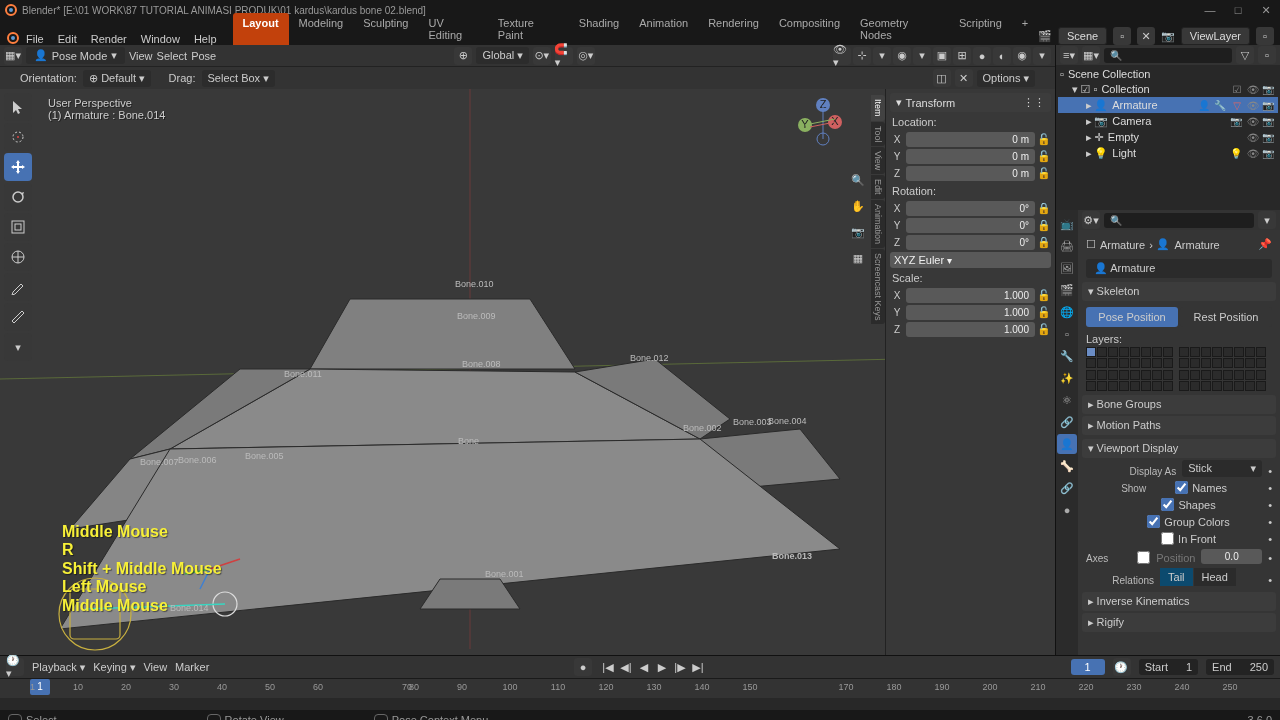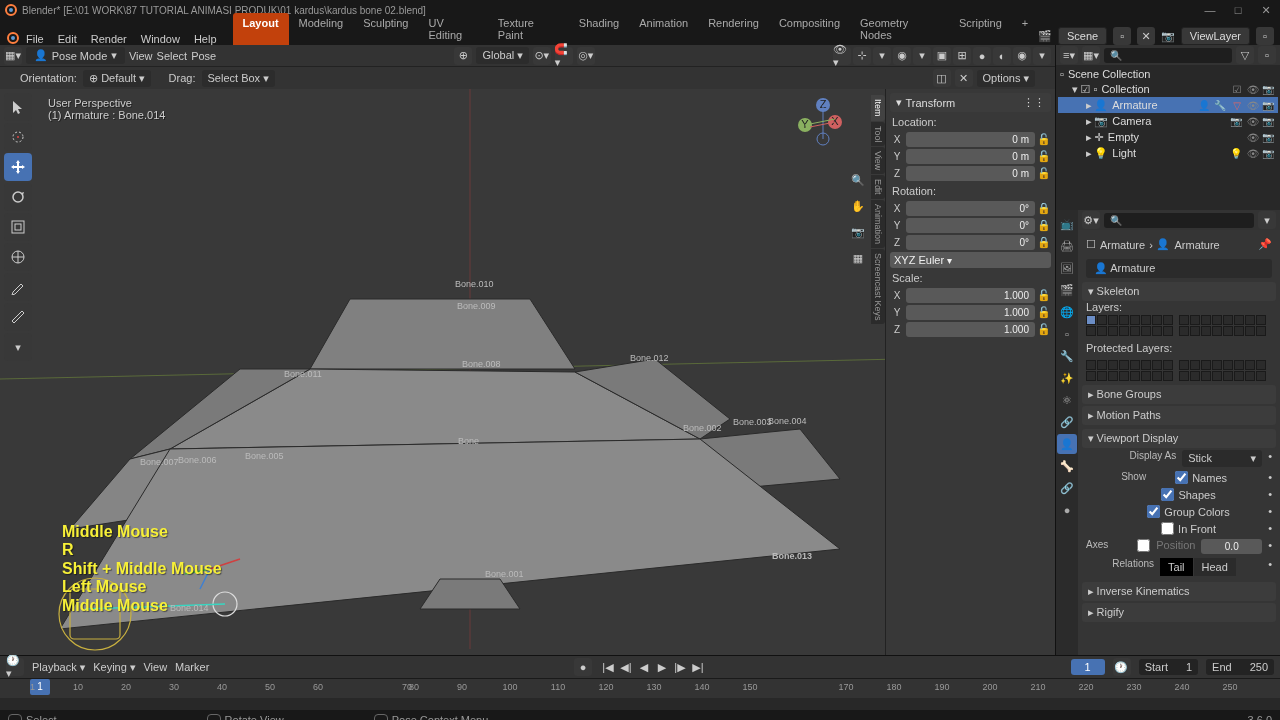--- a/index.html
+++ b/index.html
@@ -81,28 +81,28 @@
 .name-field { background: #2b2b2b; border-radius: 3px; padding: 3px 8px; margin: 4px; }
 .prop-section { margin: 4px 0; }
 .prop-sec-hdr { background: #3c3c3c; padding: 3px 6px; border-radius: 3px; font-size: 11px; }
 .pose-btns { display: flex; gap: 2px; margin: 6px 4px; }
 .pose-btn { flex: 1; background: #353535; padding: 4px; text-align: center; border-radius: 3px; font-size: 11px; }
 .pose-btn.active { background: #4772b3; }
 .layer-grid { display: flex; gap: 6px; margin: 2px 4px; }
 .layer-block { display: grid; grid-template-columns: repeat(8, 10px); grid-template-rows: repeat(2, 10px); gap: 1px; }
 .layer-cell { background: #2b2b2b; border: 1px solid #1a1a1a; }
 .layer-cell.on { background: #6b8dc5; }
-.prop-row { display: flex; align-items: flex-start; padding: 2px 4px; gap: 6px; }
+.prop-row { display: flex; align-items: flex-end; padding: 2px 4px; gap: 6px; }
 .prop-label-r { margin-left: auto; font-size: 10px; color: #bbb; }
 .dropdown { background: #2b2b2b; border-radius: 3px; padding: 2px 6px; font-size: 11px; min-width: 80px; display: flex; justify-content: space-between; }
 .check { display: flex; align-items: center; gap: 4px; font-size: 11px; padding-left: 23px; }
 .check input { accent-color: #4772b3; }
 .pill-row { display: flex; gap: 1px; }
 .pill { background: #2b2b2b; padding: 3px 8px; font-size: 11px; }
-.pill.active { background: #000000; }
+.pill.active { background: #0c4a6e; }
 
 .timeline-area { height: 55px; background: #232323; border-top: 1px solid #111; }
 .tl-header { height: 22px; background: #333; display: flex; align-items: center; padding: 0 6px; gap: 8px; }
 .tl-spacer { flex: 1; }
 .transport { display: flex; gap: 2px; }
 .transport span { width: 16px; text-align: center; color: #ccc; }
 .frame-field { background: #4772b3; border-radius: 3px; padding: 2px 14px; color: #fff; font-size: 11px; }
 .se-field { background: #232323; border-radius: 3px; padding: 2px 6px; font-size: 11px; display: flex; gap: 4px; }
 .tl-ruler { height: 20px; background: #333; position: relative; border-top: 1px solid #1a1a1a; }
 .tl-tick { position: absolute; top: 3px; font-size: 9px; color: #999; transform: translateX(-50%); }
@@ -304,21 +304,21 @@
       <div class="keystrokes">
         <div>Middle Mouse</div>
         <div>R</div>
         <div>Shift + Middle Mouse</div>
         <div>Left Mouse</div>
         <div>Middle Mouse</div>
       </div>
 
       <div id="bone-labels">
           <div class="bone-label" style="left: 455px; top: 190px;">Bone.010</div>
-          <div class="bone-label" style="left: 457px; top: 212px;">Bone.009</div>
+          <div class="bone-label" style="left: 457px; top: 222px;">Bone.009</div>
           <div class="bone-label" style="left: 462px; top: 270px;">Bone.008</div>
           <div class="bone-label" style="left: 284px; top: 280px;">Bone.011</div>
           <div class="bone-label" style="left: 630px; top: 264px;">Bone.012</div>
           <div class="bone-label" style="left: 683px; top: 334px;">Bone.002</div>
           <div class="bone-label" style="left: 733px; top: 328px;">Bone.003</div>
           <div class="bone-label" style="left: 768px; top: 327px;">Bone.004</div>
           <div class="bone-label" style="left: 140px; top: 368px;">Bone.007</div>
           <div class="bone-label" style="left: 178px; top: 366px;">Bone.006</div>
           <div class="bone-label" style="left: 245px; top: 362px;">Bone.005</div>
           <div class="bone-label" style="left: 458px; top: 347px;">Bone</div>
@@ -507,20 +507,24 @@
               <span>Armature</span>
             <span>›</span>
             <span>👤</span>
               <span>Armature</span>
             <span style="margin-left:auto">📌</span>
           </div>
           <div class="name-field">👤 <span>Armature</span></div>
 
           <div class="prop-section">
             <div class="prop-sec-hdr">▾ <span>Skeleton</span></div>
+            <div class="pose-btns">
+              <div class="pose-btn active">Pose Position</div>
+              <div class="pose-btn">Rest Position</div>
+            </div>
             <div style="padding:0 4px"><span>Layers:</span></div>
             <div class="layer-grid">
               <div class="layer-block">
                   <div class="layer-cell on"></div>
                   <div class="layer-cell"></div>
                   <div class="layer-cell"></div>
                   <div class="layer-cell"></div>
                   <div class="layer-cell"></div>
                   <div class="layer-cell"></div>
                   <div class="layer-cell"></div>
@@ -546,21 +550,20 @@
                   <div class="layer-cell"></div>
                   <div class="layer-cell"></div>
                   <div class="layer-cell"></div>
                   <div class="layer-cell"></div>
                   <div class="layer-cell"></div>
                   <div class="layer-cell"></div>
                   <div class="layer-cell"></div>
                   <div class="layer-cell"></div>
                 </div>
             </div>
-            <div style="padding:4px"><span>Protected Layers:</span></div>
             <div class="layer-grid">
               <div class="layer-block">
                   <div class="layer-cell"></div>
                   <div class="layer-cell"></div>
                   <div class="layer-cell"></div>
                   <div class="layer-cell"></div>
                   <div class="layer-cell"></div>
                   <div class="layer-cell"></div>
                   <div class="layer-cell"></div>
                   <div class="layer-cell"></div>

